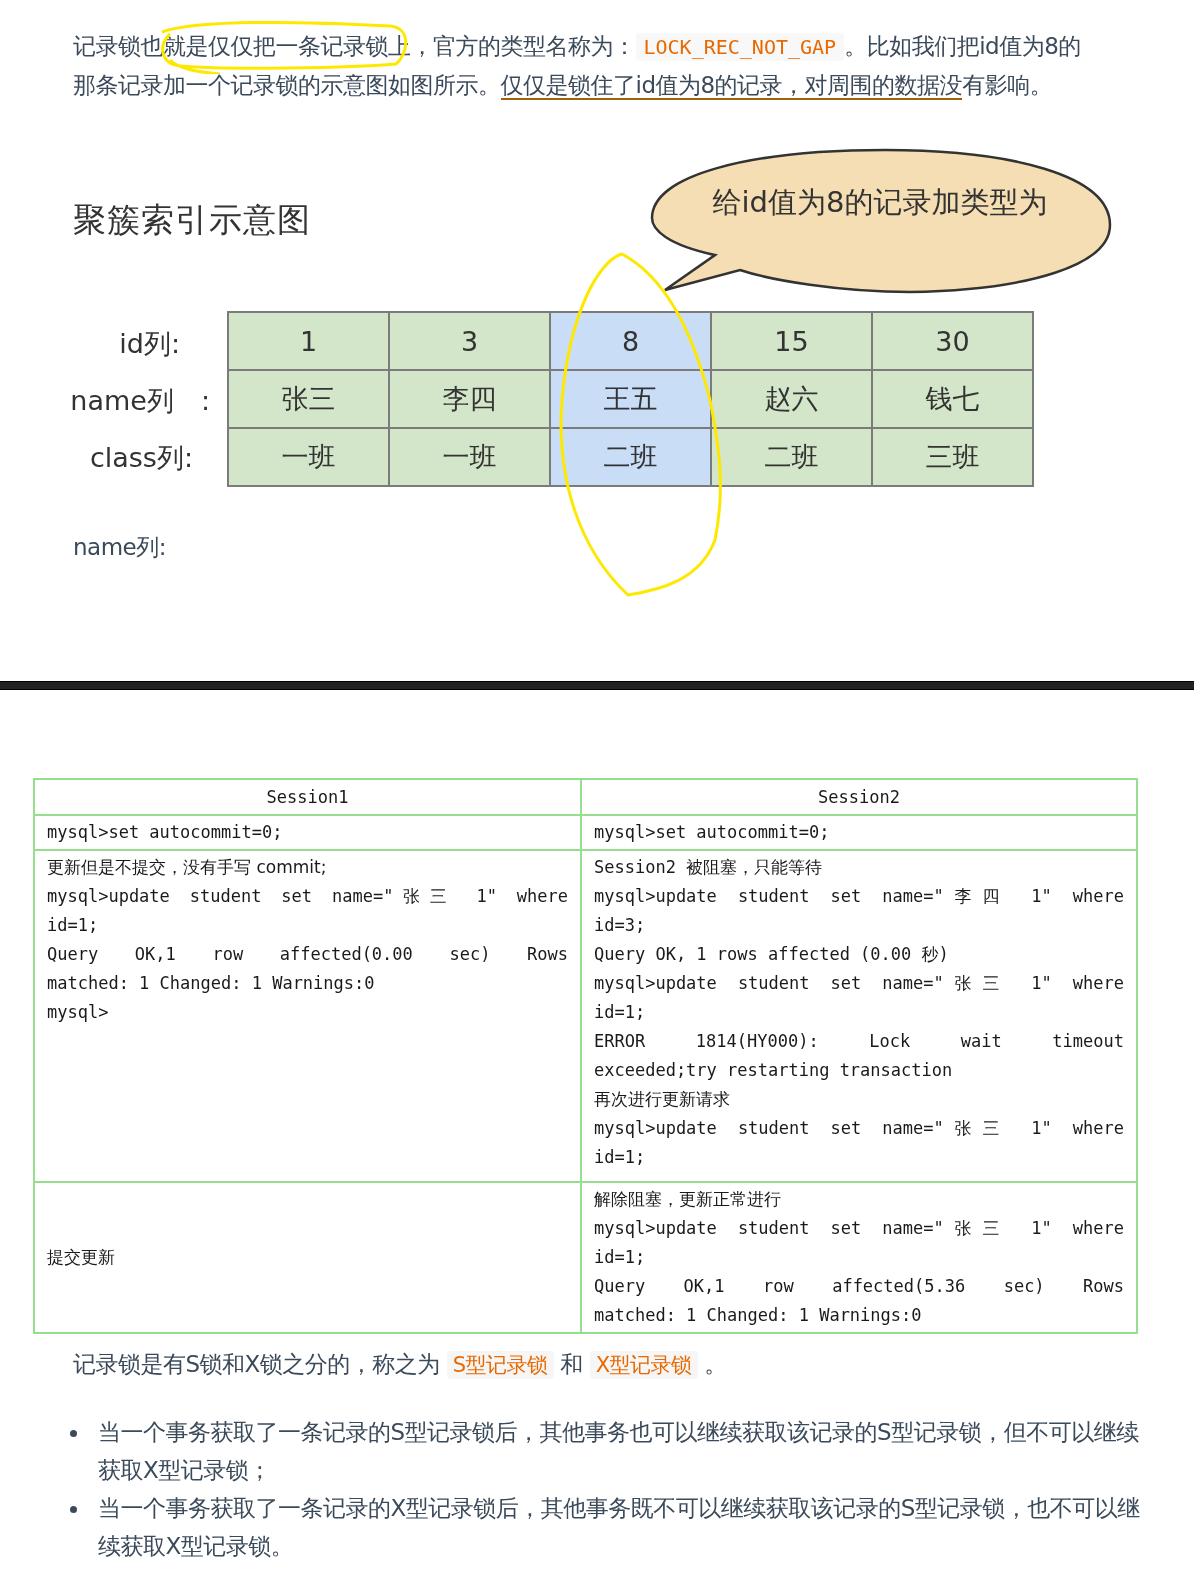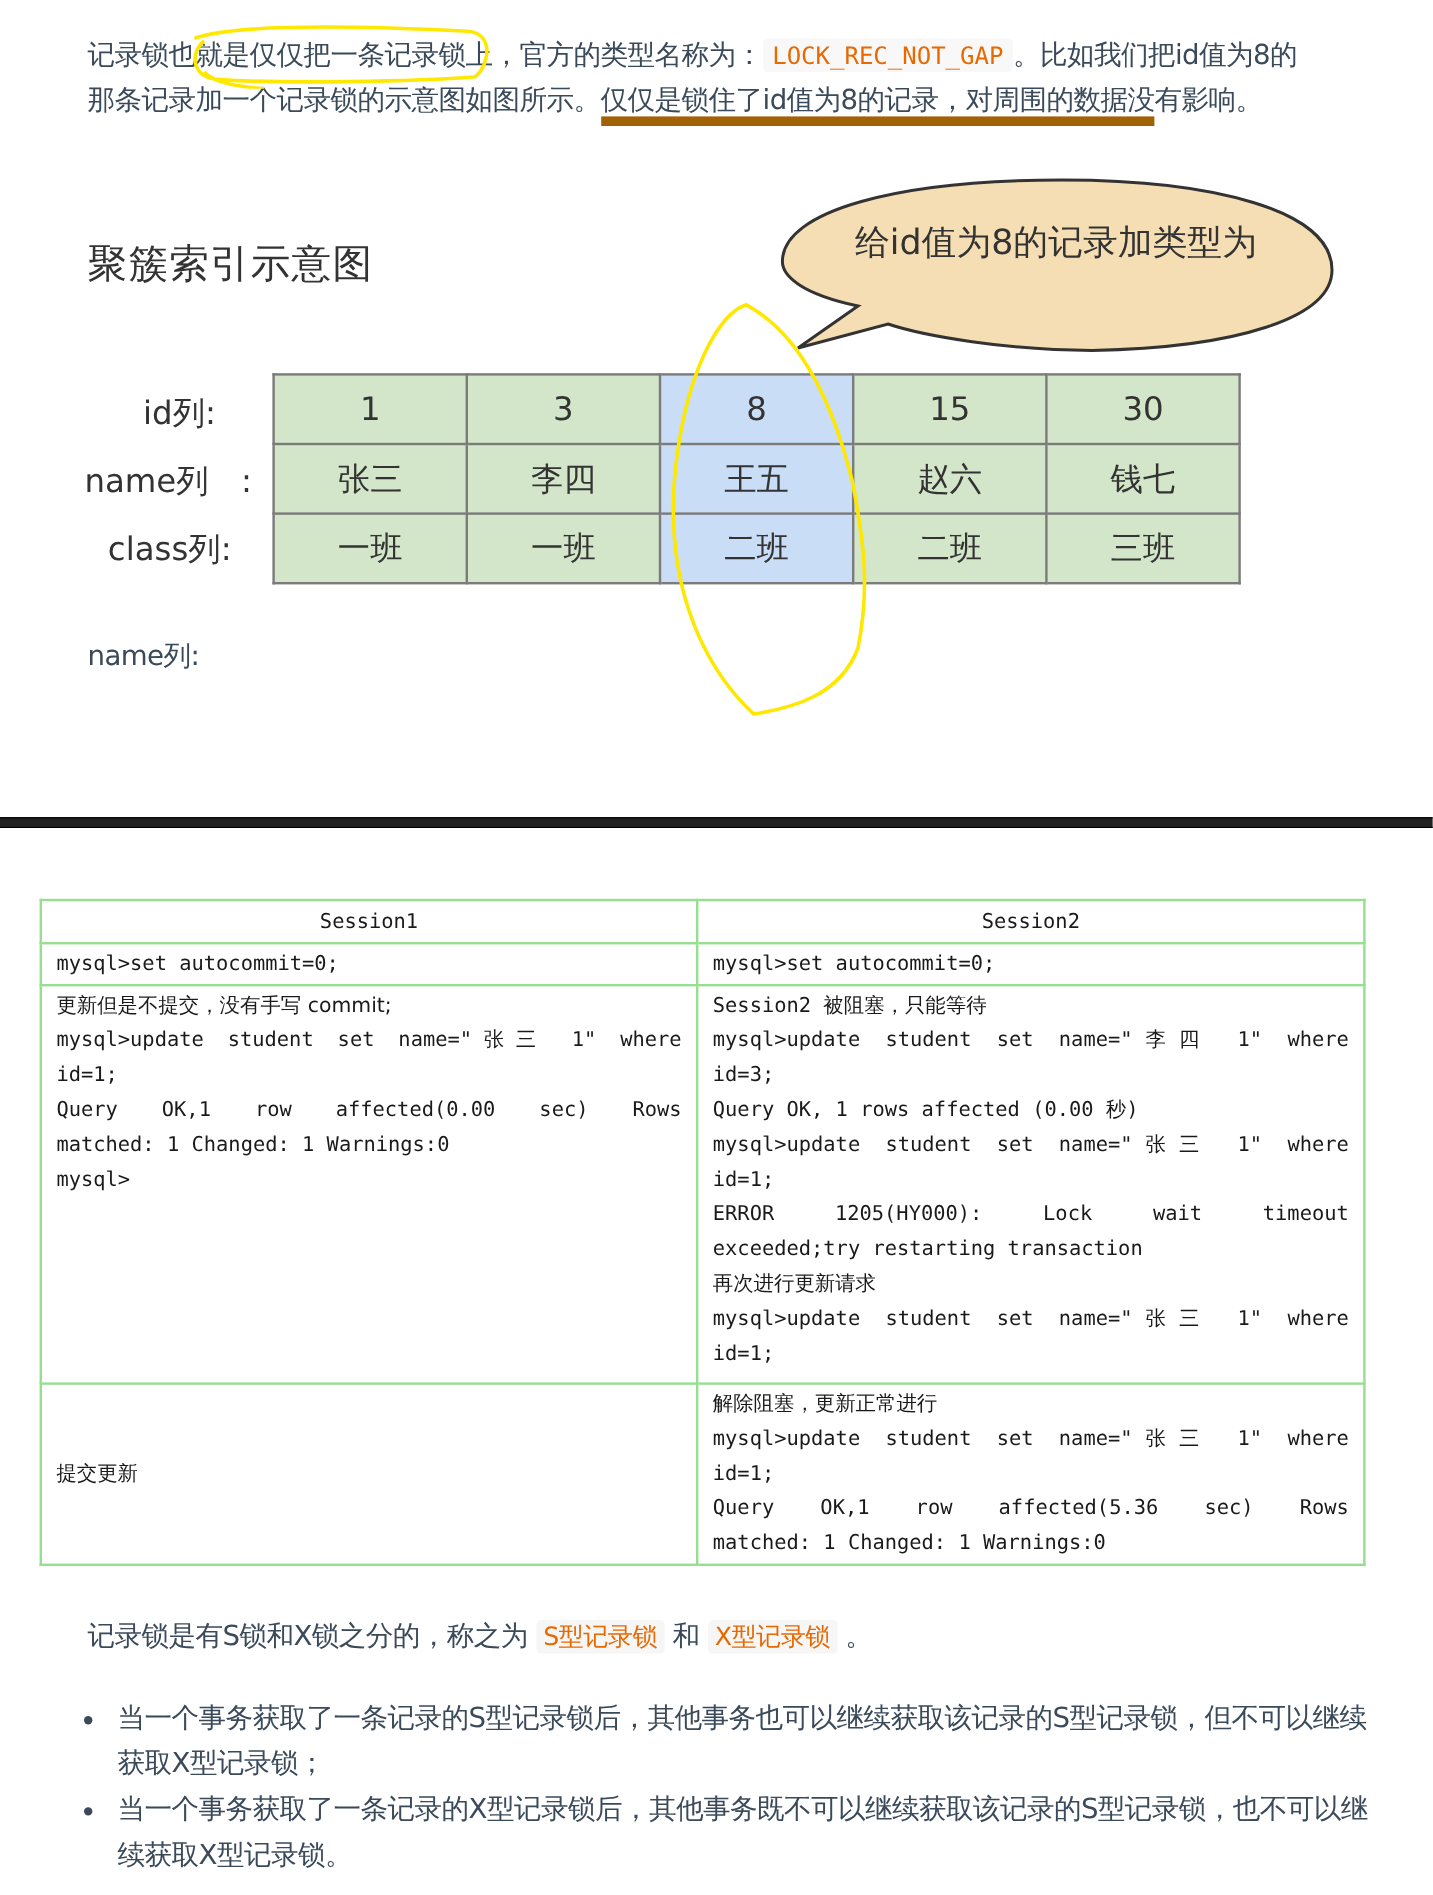--- a/index.html
+++ b/index.html
@@ -3,21 +3,21 @@
 <meta charset="utf-8">
 <style>
   html, body { margin: 0; padding: 0; background: #ffffff; }
   body { width: 1194px; height: 1579px; position: relative; overflow: hidden;
          font-family: "DejaVu Sans", "Liberation Sans", sans-serif; color: #2c3e50; }
   .abs { position: absolute; }
   .para { font-size: 23px; line-height: 38px; color: #3b4a5a; letter-spacing: -0.5px; margin-left: 43px; }
   .code-inline { font-family: "DejaVu Sans Mono", "Liberation Mono", monospace; color: #e96900;
                  background: #f8f8f8; border-radius: 4px; padding: 2px 8px; font-size: 20px; letter-spacing: 0; }
   .code-cn { color: #e96900; background: #f6f6f6; border-radius: 4px; padding: 2px 6px; font-size: 21px; }
-  .hl-underline { border-bottom: 8px solid #a16207; }
+  .hl-underline { border-bottom: 2px solid #a16207; }
 
   
   .diag-title { font-size: 33px; color: #333; letter-spacing: 1px; }
   .row-label { font-size: 27px; color: #333; text-align: right; width: 180px; }
   .grid { border-collapse: collapse; }
   .grid td { width: 159px; height: 56px; border: 2px solid #7b7b7b; background: #d3e6c9;
              text-align: center; font-size: 27px; color: #333; padding: 0; }
   .grid td.sel { background: #c9ddf7; }
 
   .bubble-text { font-size: 29px; color: #333; text-align: center; line-height: 40px; }
@@ -90,21 +90,21 @@
   </table>
 
 <svg class="abs" style="left:550px; top:250px;" width="180" height="355">
   <path d="M72,4 C50,10 20,60 12,150 C6,230 30,300 78,345 C110,340 150,330 165,290 C175,240 170,200 160,150 C145,90 120,30 72,4 Z" fill="none" stroke="#ffe800" stroke-width="3"></path>
 </svg>
 
 <div class="abs para" style="left:30px; top:528px;">name列:</div>
 
 <div class="abs divider" style="left:0; top:681px; width:1194px; height:7px;"></div>
 
-<table class="abs sess" style="left:33px; top:749px; width:1103px;">
+<table class="abs sess" style="left:33px; top:778px; width:1103px;">
   <colgroup>
       <col style="width:547px">
       <col style="width:556px">
     </colgroup>
   <tbody>
       <tr>
     <th>Session1</th>
     <th>Session2</th>
   </tr>
   <tr>
@@ -120,21 +120,21 @@
       <span class="line">matched: 1 Changed: 1 Warnings:0</span>
       <span class="line">mysql&gt;</span>
     </td>
     <td>
       <span class="line">Session2 被阻塞，只能等待</span>
       <span class="line just">mysql&gt;update student set name="李四 1" where</span>
       <span class="line">id=3;</span>
       <span class="line">Query OK, 1 rows affected (0.00 秒)</span>
       <span class="line just">mysql&gt;update student set name="张三 1" where</span>
       <span class="line">id=1;</span>
-      <span class="line just">ERROR 1205(HY000): Lock wait timeout</span>
+      <span class="line just">ERROR 1814(HY000): Lock wait timeout</span>
       <span class="line">exceeded;try restarting transaction</span>
       <span class="line cn">再次进行更新请求</span>
       <span class="line just">mysql&gt;update student set name="张三 1" where</span>
       <span class="line">id=1;</span>
     </td>
   </tr>
   <tr>
     <td style="vertical-align:middle;">
       <span class="cn">提交更新</span>
     </td>

